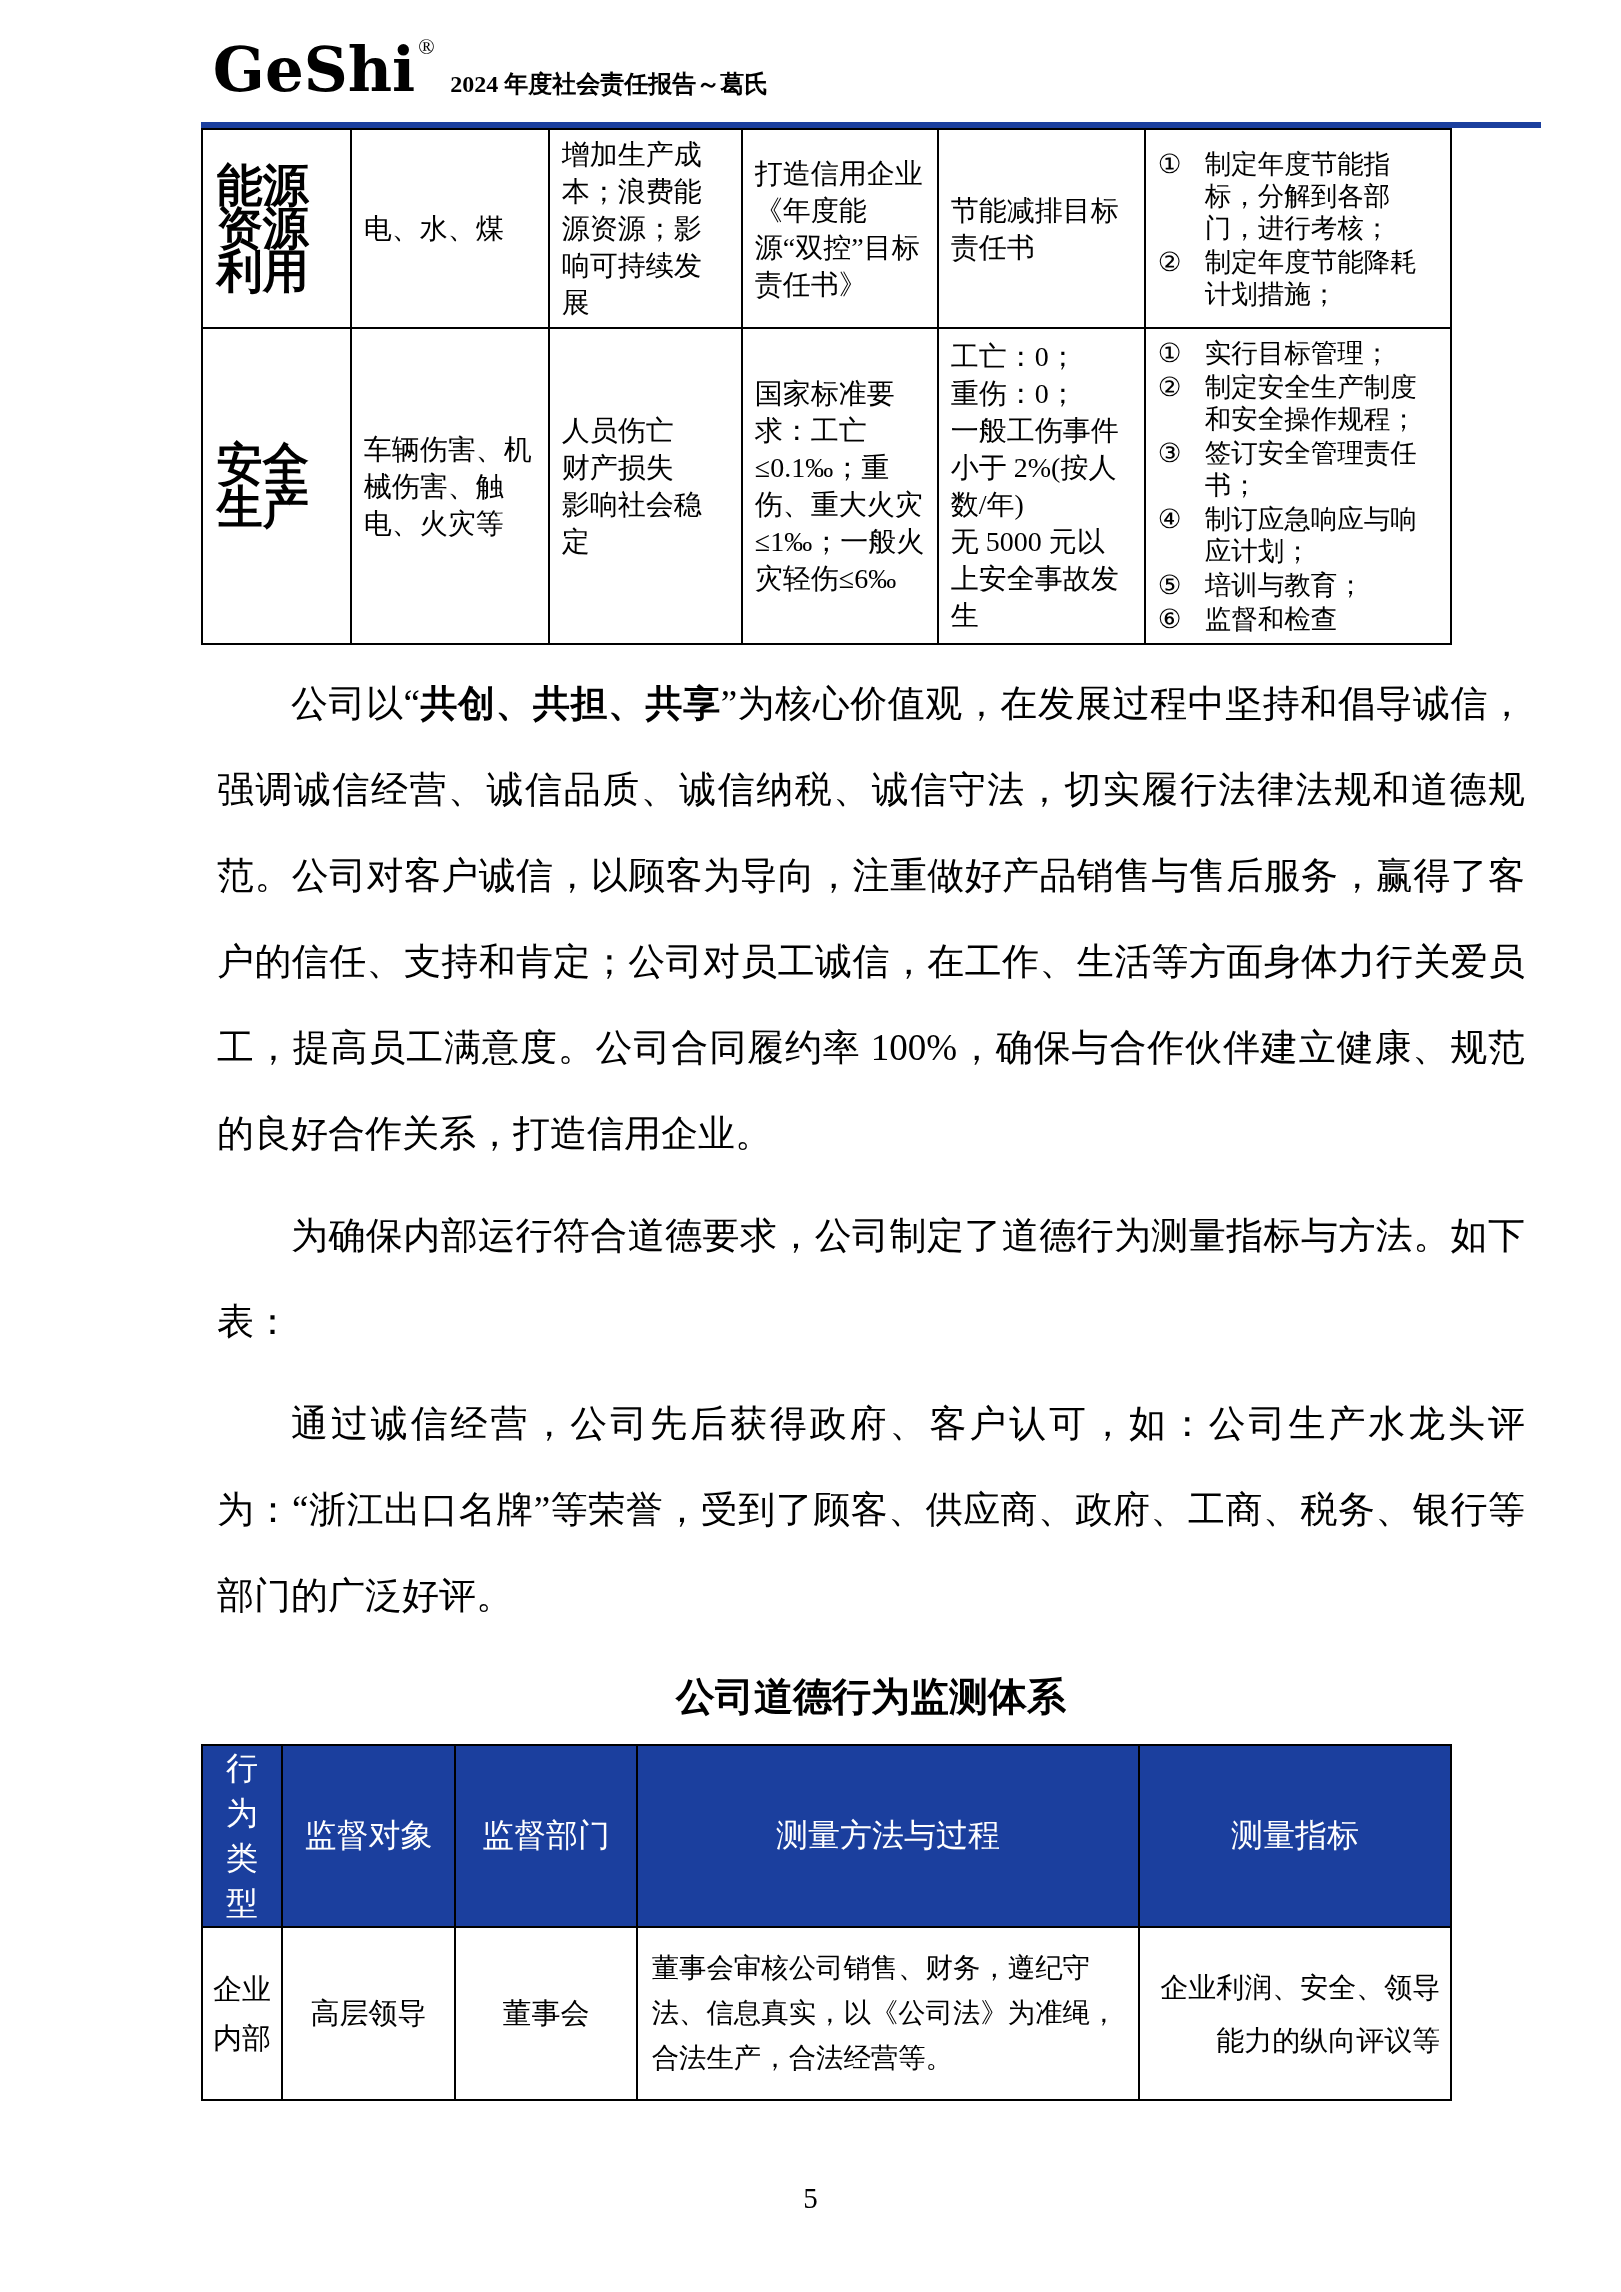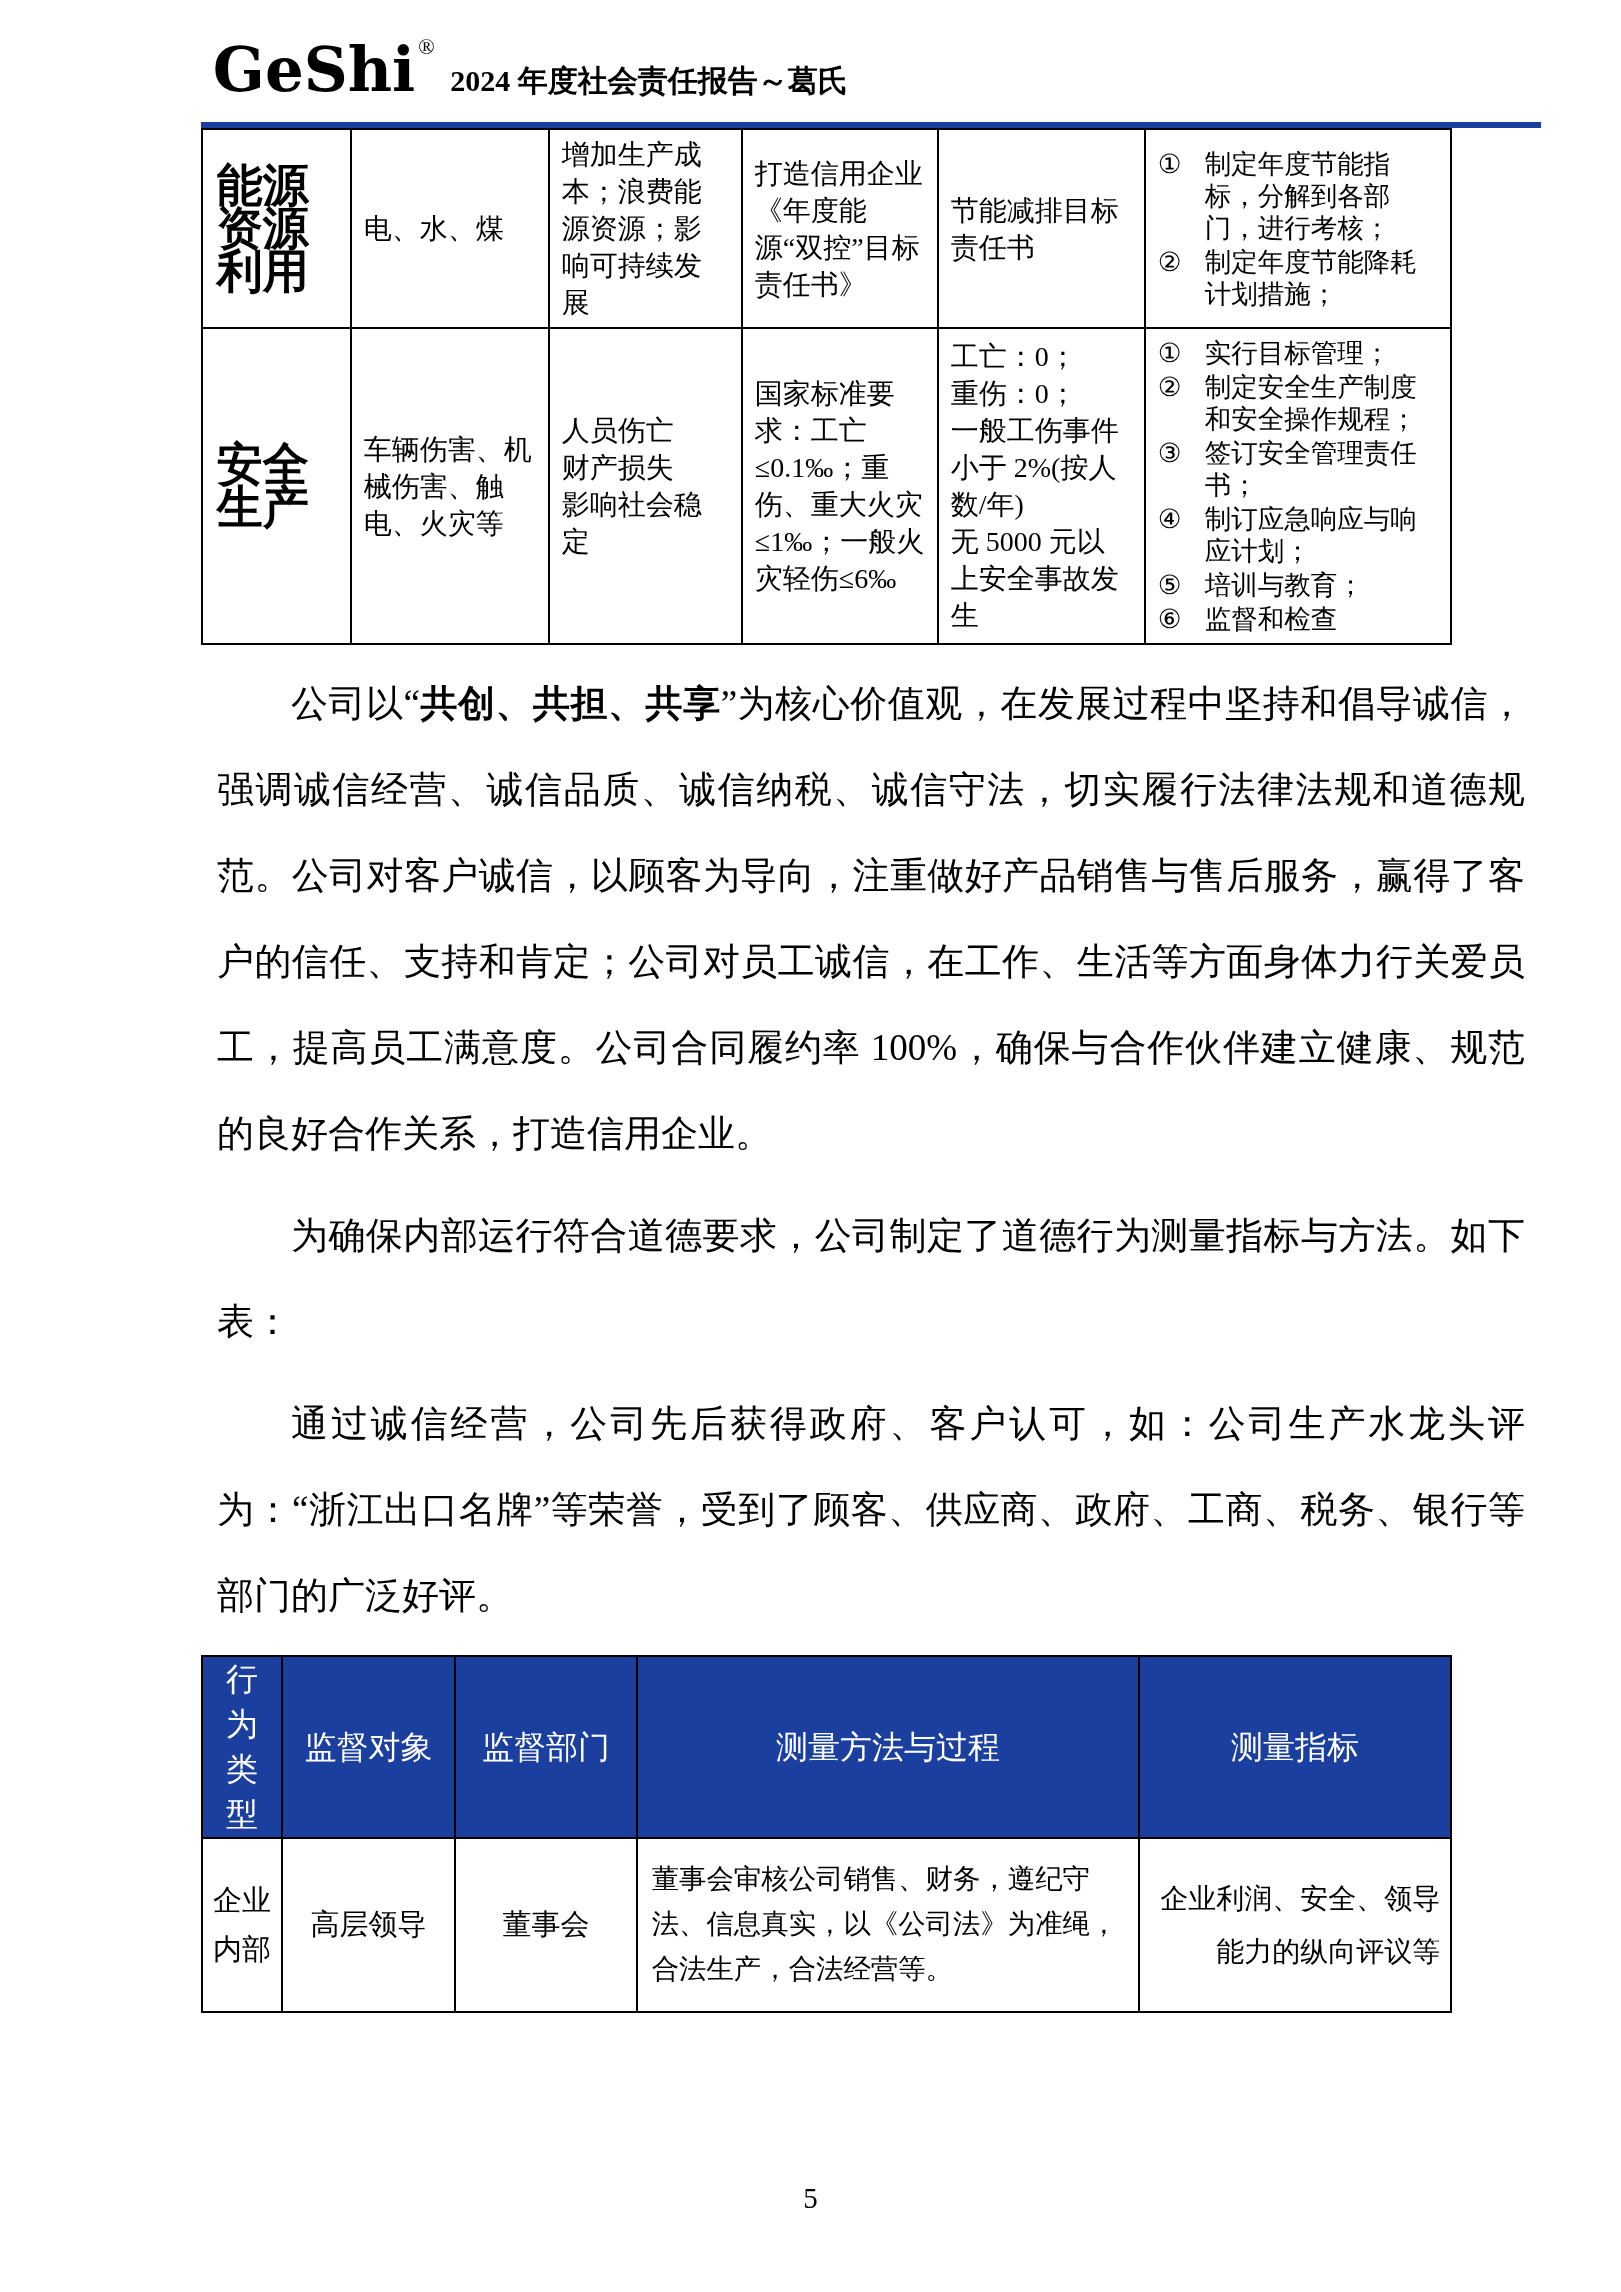--- a/index.html
+++ b/index.html
@@ -9,21 +9,21 @@
     background:#ffffff;color:#000;
     font-family:"Liberation Serif","DejaVu Serif",serif;
     overflow:hidden;
   }
   .content{padding-left:201px;padding-right:80px;}
   
   .hdr{padding-top:39px;}
   .logo-row{display:flex;align-items:flex-end;padding-left:11.8px;}
   .logo{font-family:"DejaVu Serif","Liberation Serif",serif;font-weight:bold;font-size:61px;line-height:1;letter-spacing:0px;}
   .reg{font-size:21.6px;line-height:1;align-self:flex-start;margin:-2px 0 0 2.9px;}
-  .doc-title{font-weight:bold;font-size:30px;line-height:1;margin:0 0 3.9px 15.7px;}
+  .doc-title{font-weight:bold;font-size:24px;line-height:1;margin:0 0 3.9px 15.7px;}
   .header-rule{height:6.9px;background:#1b3f9e;margin-top:21.6px;}
   
   table.t1{border-collapse:collapse;table-layout:fixed;width:1249px;font-size:28px;}
   .t1 td{border:2px solid #000;vertical-align:middle;padding:5.9px 11.8px;line-height:37px;text-align:left;}
   .t1 tr.r1{height:173px;}
   .t1 tr.r2{height:284px;}
   .t1 td.cat{font-weight:bold;font-size:46px;line-height:43px;padding-left:13.7px;}
   .t1 .pre{white-space:pre-line;}
   .t1 td.mcell{padding:5.9px 7.8px 5.9px 11.8px;}
   .measure{display:flex;font-size:26.5px;line-height:32px;margin:2px 0;}
@@ -125,20 +125,21 @@
       </tr>
     </tbody>
       </table>
 
     <div class="bodytext">
       <p><span>公司以“</span><span class="bold">共创、共担、共享</span><span>”为核心价值观，在发展过程中坚持和倡导诚信，强调诚信经营、诚信品质、诚信纳税、诚信守法，切实履行法律法规和道德规范。公司对客户诚信，以顾客为导向，注重做好产品销售与售后服务，赢得了客户的信任、支持和肯定；公司对员工诚信，在工作、生活等方面身体力行关爱员工，提高员工满意度。公司合同履约率 100%，确保与合作伙伴建立健康、规范的良好合作关系，打造信用企业。</span></p>
       <p>为确保内部运行符合道德要求，公司制定了道德行为测量指标与方法。如下表：</p>
       <p>通过诚信经营，公司先后获得政府、客户认可，如：公司生产水龙头评为：“浙江出口名牌”等荣誉，受到了顾客、供应商、政府、工商、税务、银行等部门的广泛好评。</p>
     </div>
 
+    <div class="t2-title">公司道德行为监测体系</div>
 
     <table class="t2">
       <colgroup>
         <col style="width:80px">
           <col style="width:173px">
           <col style="width:182px">
         <col style="width:502px">
           <col style="width:312px">
       </colgroup>
       <tbody>

